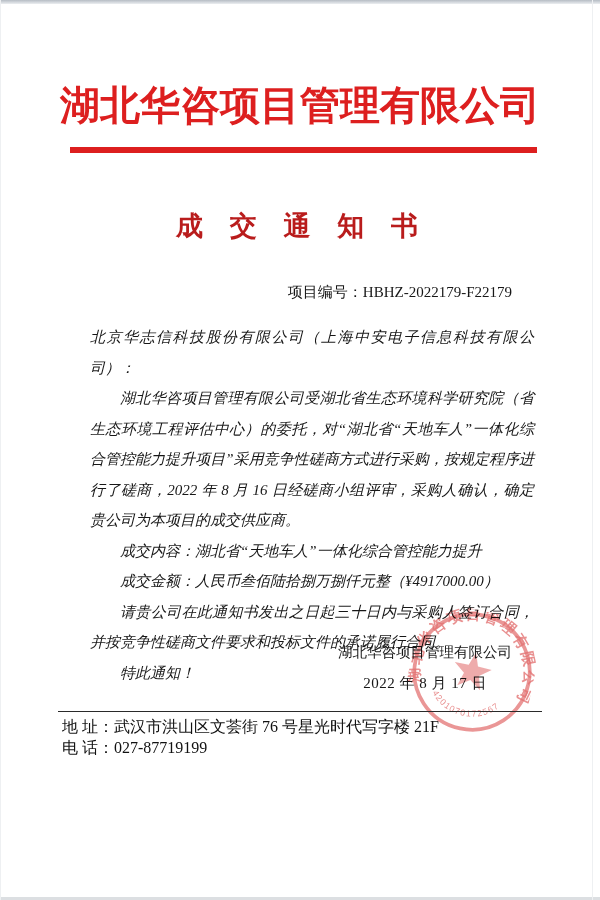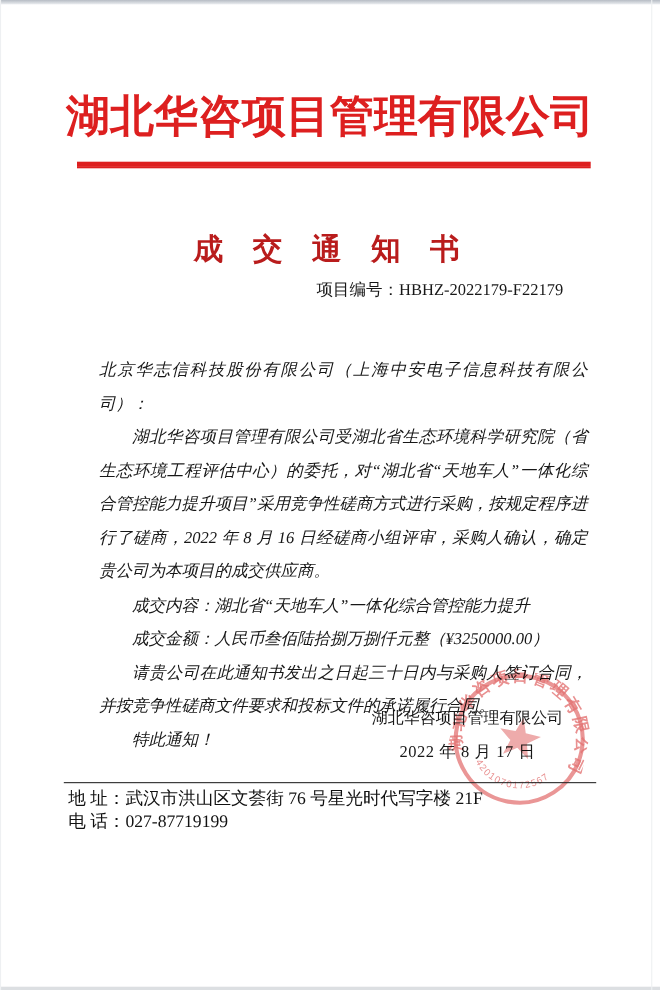--- a/index.html
+++ b/index.html
@@ -35,21 +35,21 @@
     position:absolute;left:70px;top:147px;width:467px;height:3px;
     border-top:4px solid var(--accent);
     border-bottom:2px solid var(--accent);
   }
   .doc-title{
     position:absolute;left:0;top:208px;width:600px;text-align:center;
     font-size:27px;font-weight:bold;color:#b91c1c;
     letter-spacing:6px;word-spacing:8px;
   }
   .meta{
-    position:absolute;top:248px;right:88px;text-align:left;
+    position:absolute;top:276px;right:88px;text-align:left;
     font-size:15px;line-height:33px;color:#171717;
   }
   .body-text{
     position:absolute;left:90px;top:322px;width:444px;
     font-size:15px;line-height:30.5px;text-align:justify;color:#171717;
   }
   .body-text p{margin:0;font-style:italic;}
   .indent{text-indent:2em;}
   .signature{
     position:absolute;top:643px;right:88px;text-align:center;
@@ -88,21 +88,21 @@
   <div class="doc-title">成 交 通 知 书</div>
 
   <div class="meta">
     <div><span>项目编号：</span><span>HBHZ-2022179-F22179</span></div>
   </div>
 
   <div class="body-text">
     <p>北京华志信科技股份有限公司（上海中安电子信息科技有限公司）：</p>
     <p class="indent">湖北华咨项目管理有限公司受湖北省生态环境科学研究院（省生态环境工程评估中心）的委托，对“湖北省“天地车人”一体化综合管控能力提升项目”采用竞争性磋商方式进行采购，按规定程序进行了磋商，2022 年 8 月 16 日经磋商小组评审，采购人确认，确定贵公司为本项目的成交供应商。</p>
     <p class="indent">成交内容：湖北省“天地车人”一体化综合管控能力提升</p>
-    <p class="indent">成交金额：人民币叁佰陆拾捌万捌仟元整（¥3250000.00）</p>
+    <p class="indent">成交金额：人民币叁佰陆拾捌万捌仟元整（¥4917000.00）</p>
     <p class="indent">请贵公司在此通知书发出之日起三十日内与采购人签订合同，并按竞争性磋商文件要求和投标文件的承诺履行合同。</p>
     <p class="indent">特此通知！</p>
   </div>
 
   <div class="signature">
     <div>湖北华咨项目管理有限公司</div>
     <div class="sig-date">2022 年 8 月 17 日</div>
   </div>
 
   <div class="stamp">

